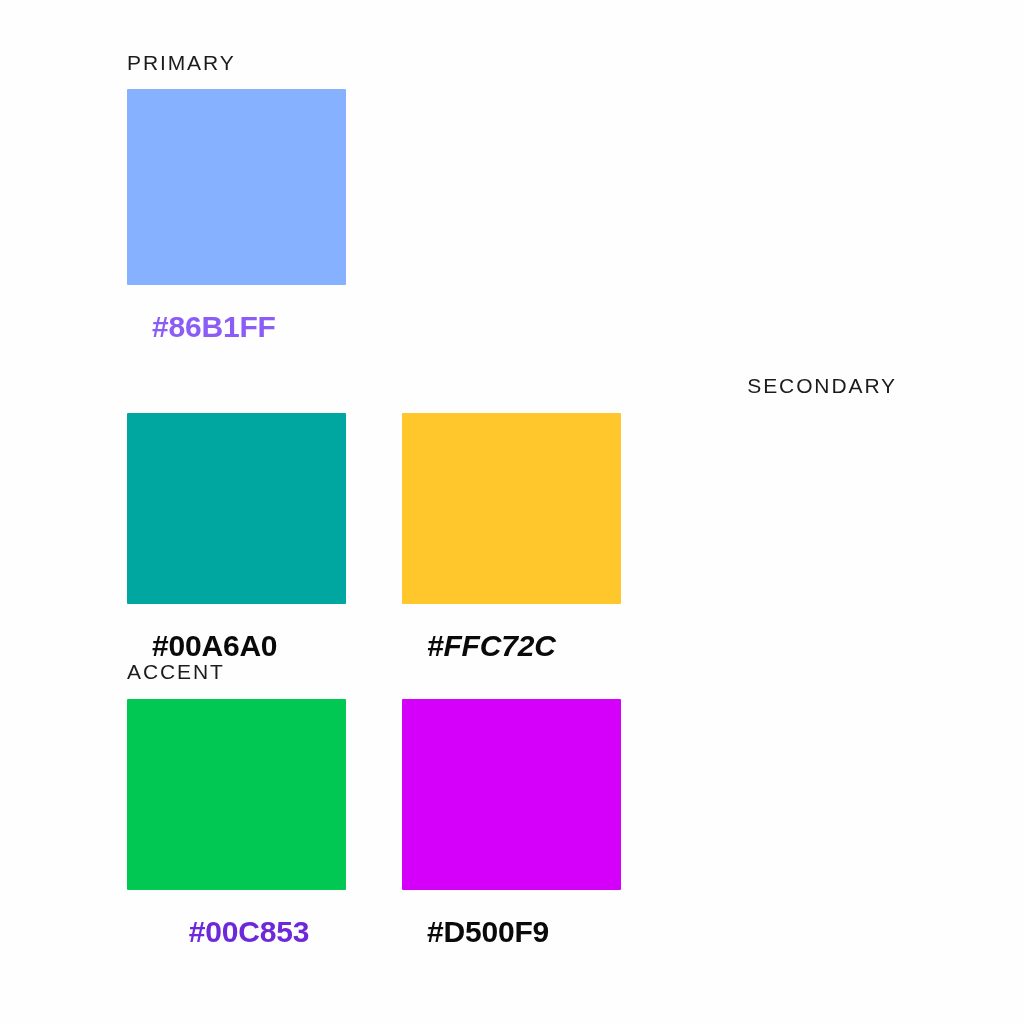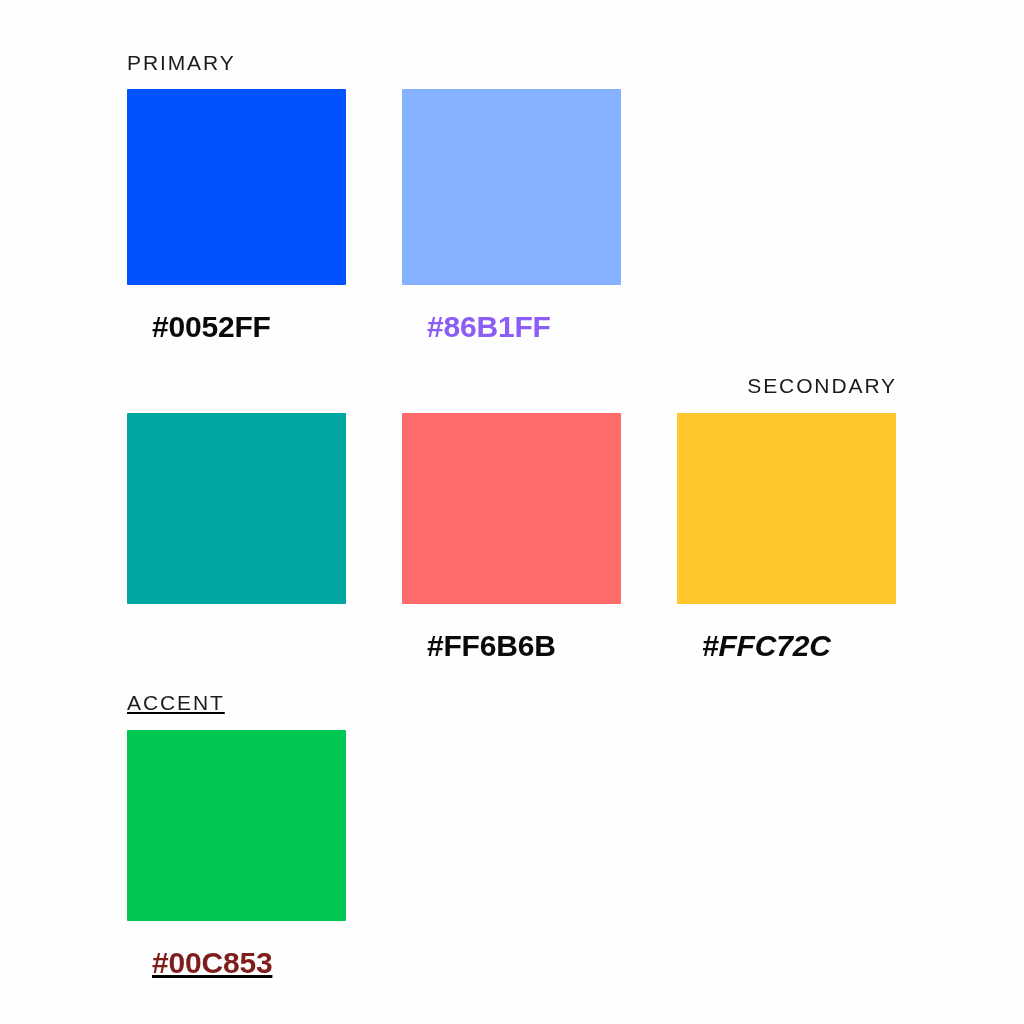--- a/index.html
+++ b/index.html
@@ -79,76 +79,73 @@
   #section-primary .swatch-chip { height: 196px; }
   #section-primary .swatch-hex { margin-top: 27px; }
 
   
   #section-secondary { top: 375px; }
   #section-secondary .section-label { margin-bottom: 17px; }
   #section-secondary .swatch-chip { height: 191px; }
   #section-secondary .swatch-hex { margin-top: 27px; }
 
   
-  #section-accent { top: 692px; text-decoration: underline; }
+  #section-accent { top: 661px; }
   #section-accent .section-label { margin-bottom: 17px; }
   #section-accent .swatch-chip { height: 191px; }
   #section-accent .swatch-hex { margin-top: 27px; }
 </style>
 </head>
 <body style="background-color: rgb(254, 254, 254);">
 
 <div id="palette-root">
 
   <section class="palette-section" id="section-primary">
     <h2 class="section-label" style="color: rgb(28, 28, 28);">PRIMARY</h2>
     <div class="swatch-row">
 
-      <div class="swatch-cell">
-        <div class="swatch-chip" style="background-color: rgb(0, 82, 255);"></div>
-        <p class="swatch-hex" style="color: rgb(10, 10, 10);">#0052FF</p>
-      </div>
 
 
       <div class="swatch-cell">
         <div class="swatch-chip" style="background-color: rgb(134, 177, 255);"></div>
         <p class="swatch-hex" style="color: #8b5cf6;">#86B1FF</p>
       </div>
 
     </div>
   </section>
 
   <section class="palette-section" id="section-secondary">
     <h2 class="section-label" style="color: rgb(28, 28, 28); text-align: right;">SECONDARY</h2>
     <div class="swatch-row">
 
       <div class="swatch-cell">
         <div class="swatch-chip" style="background-color: rgb(0, 166, 160);"></div>
+        <p class="swatch-hex" style="color: rgb(10, 10, 10);">#00A6A0</p>
       </div>
 
-      <div class="swatch-cell">
-        <div class="swatch-chip" style="background-color: rgb(255, 107, 107);"></div>
-        <p class="swatch-hex" style="color: rgb(10, 10, 10);">#FF6B6B</p>
-      </div>
 
       <div class="swatch-cell">
         <div class="swatch-chip" style="background-color: rgb(255, 199, 44);"></div>
         <p class="swatch-hex" style="color: rgb(10, 10, 10); font-style: italic;">#FFC72C</p>
       </div>
 
     </div>
   </section>
 
   <section class="palette-section" id="section-accent">
     <h2 class="section-label" style="color: rgb(28, 28, 28);">ACCENT</h2>
     <div class="swatch-row">
 
 
       <div class="swatch-cell">
         <div class="swatch-chip" style="background-color: rgb(0, 200, 83);"></div>
-        <p class="swatch-hex" style="color: #7f1d1d;">#00C853</p>
+        <p class="swatch-hex" style="color: #6d28d9; text-align: center;">#00C853</p>
       </div>
 
+      <div class="swatch-cell">
+        <div class="swatch-chip" style="background-color: rgb(213, 0, 249);"></div>
+        <p class="swatch-hex" style="color: rgb(10, 10, 10);">#D500F9</p>
+      </div>
 
     </div>
   </section>
 
 </div>
 
 </body></html>

